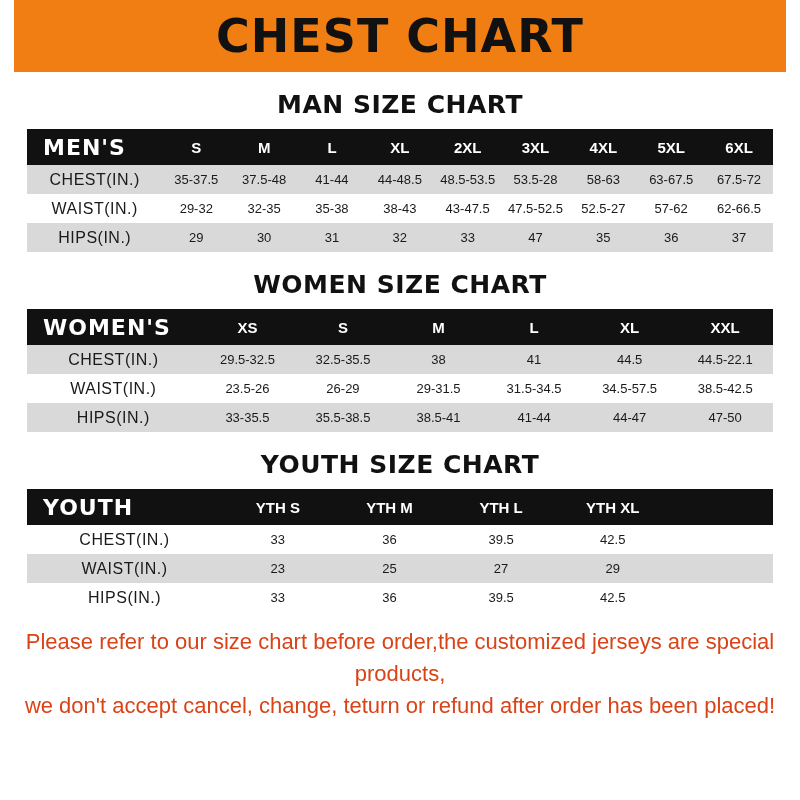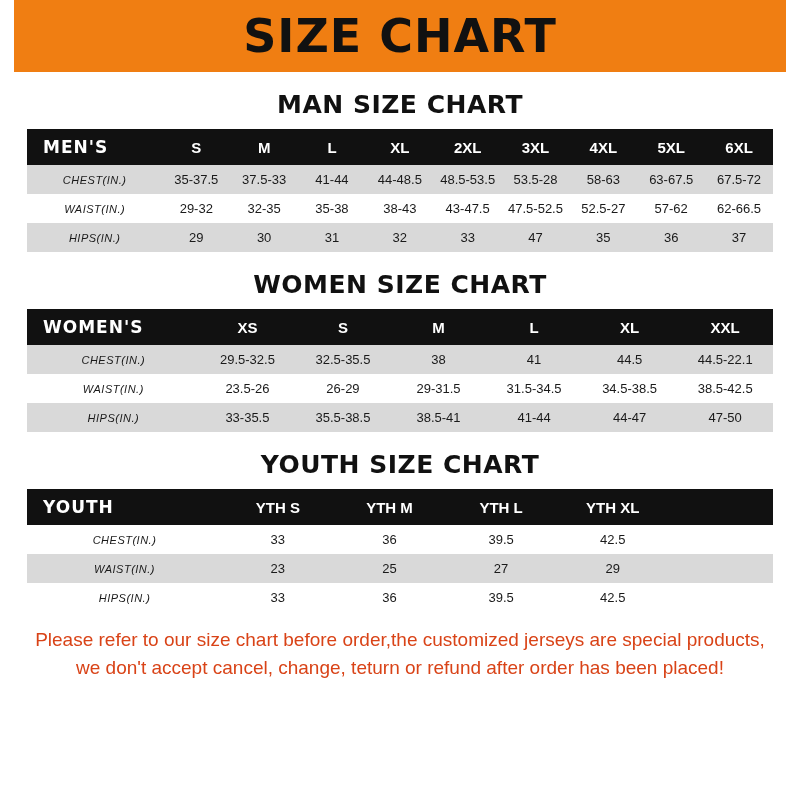--- a/index.html
+++ b/index.html
@@ -85,56 +85,55 @@
     color: #ffffff;
     font-weight: bold;
     height: 36px;
     font-size: 15px;
   }
   table.size-table thead th.rowlabel {
     text-align: left;
     padding-left: 16px;
     font-family: "DejaVu Sans", sans-serif;
     letter-spacing: 1px;
-    font-size: 17px;
+    font-size: 22px;
   }
   table.size-table tbody tr.alt td {
     background: #d9d9d9;
   }
   table.size-table tbody tr.plain td {
     background: #ffffff;
   }
   table.size-table tbody td.rowlabel {
     font-weight: normal;
     letter-spacing: 0.5px;
-    font-size: 11px;
-    font-style: italic;
+    font-size: 16px;
   }
 
   
   .footer-note {
     margin-top: 14px;
     padding: 0 24px;
     text-align: center;
     color: #d94317;
     font-family: "Liberation Sans", sans-serif;
-    font-size: 19px;
+    font-size: 22px;
     line-height: 1.45;
   }
   .footer-note .line { display: block; }
 </style>
 </head>
 <body>
 
 <div class="page">
 
   <div class="banner">
     <div class="banner-edge-left"></div>
     <div class="banner-edge-right"></div>
-    <div class="banner-title">SIZE CHART</div>
+    <div class="banner-title">CHEST CHART</div>
   </div>
 
   <div class="section-title">MAN SIZE CHART</div>
   <div class="table-wrap">
     <table class="size-table">
       <thead>
         <tr>
           <th class="rowlabel" style="width:16%">MEN'S</th>
           <th>S</th>
           <th>M</th>
@@ -144,21 +143,21 @@
           <th>3XL</th>
           <th>4XL</th>
           <th>5XL</th>
           <th>6XL</th>
         </tr>
       </thead>
       <tbody>
         <tr class="alt">
           <td class="rowlabel">CHEST(IN.)</td>
           <td>35-37.5</td>
-          <td>37.5-33</td>
+          <td>37.5-48</td>
           <td>41-44</td>
           <td>44-48.5</td>
           <td>48.5-53.5</td>
           <td>53.5-28</td>
           <td>58-63</td>
           <td>63-67.5</td>
           <td>67.5-72</td>
         </tr>
         <tr class="plain">
           <td class="rowlabel">WAIST(IN.)</td>
@@ -211,21 +210,21 @@
           <td>41</td>
           <td>44.5</td>
           <td>44.5-22.1</td>
         </tr>
         <tr class="plain">
           <td class="rowlabel">WAIST(IN.)</td>
           <td>23.5-26</td>
           <td>26-29</td>
           <td>29-31.5</td>
           <td>31.5-34.5</td>
-          <td>34.5-38.5</td>
+          <td>34.5-57.5</td>
           <td>38.5-42.5</td>
         </tr>
         <tr class="alt">
           <td class="rowlabel">HIPS(IN.)</td>
           <td>33-35.5</td>
           <td>35.5-38.5</td>
           <td>38.5-41</td>
           <td>41-44</td>
           <td>44-47</td>
           <td>47-50</td>

